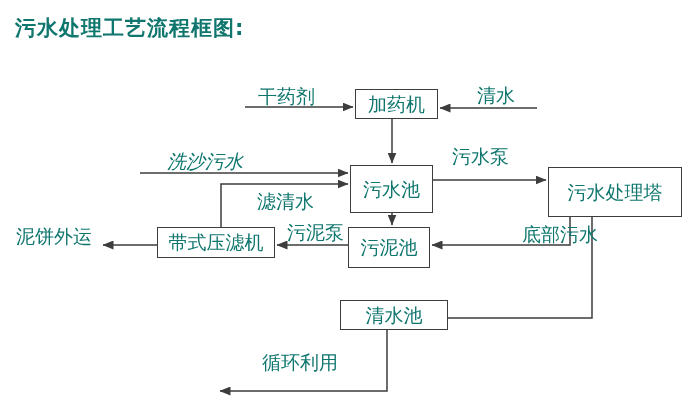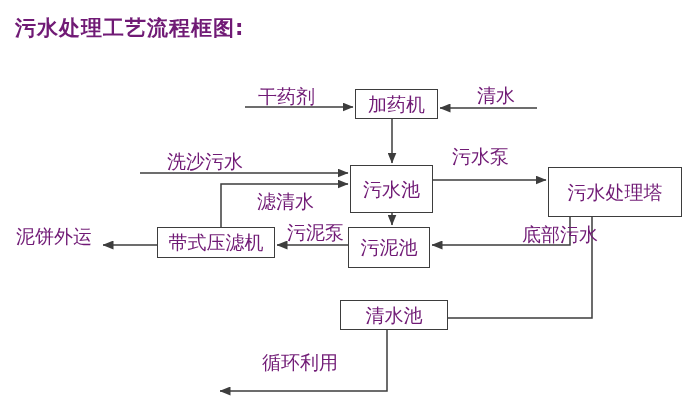--- a/index.html
+++ b/index.html
@@ -4,21 +4,21 @@
 <style>
   * { margin: 0; padding: 0; }
   html, body { background: #ffffff; }
   .stage {
     position: relative;
     width: 700px;
     height: 420px;
     background: #ffffff;
     overflow: hidden;
     font-family: "DejaVu Sans", sans-serif;
-    color: #701a75;
+    color: #0f766e;
   }
   .title {
     position: absolute;
     left: 15px;
     top: 14px;
     font-size: 21px;
     font-weight: bold;
     letter-spacing: 1px;
     white-space: nowrap;
   }
@@ -46,21 +46,21 @@
   .n-belt    { left: 157px; top: 227px; width: 118px; height: 31px; }
   .n-clean   { left: 340px; top: 300px; width:  108px; height: 30px; }
   .flabel {
     position: absolute;
     font-size: 19px;
     line-height: 20px;
     white-space: nowrap;
   }
   .l-dry      { left: 258px; top:  86px; }
   .l-cw       { left: 477px; top:  85px; }
-  .l-sand     { left: 167px; top: 151px; }
+  .l-sand     { left: 167px; top: 151px; font-style: italic; }
   .l-spump    { left: 452px; top: 146px; }
   .l-filtered { left: 257px; top: 191px; }
   .l-slpump   { left: 287px; top: 222px; }
   .l-bottom   { left: 488px; top: 224px; margin-left: 34px; }
   .l-mudcake  { left: 16px;  top: 226px; }
   .l-recycle  { left: 262px; top: 352px; }
 </style>
 </head>
 <body>
 

